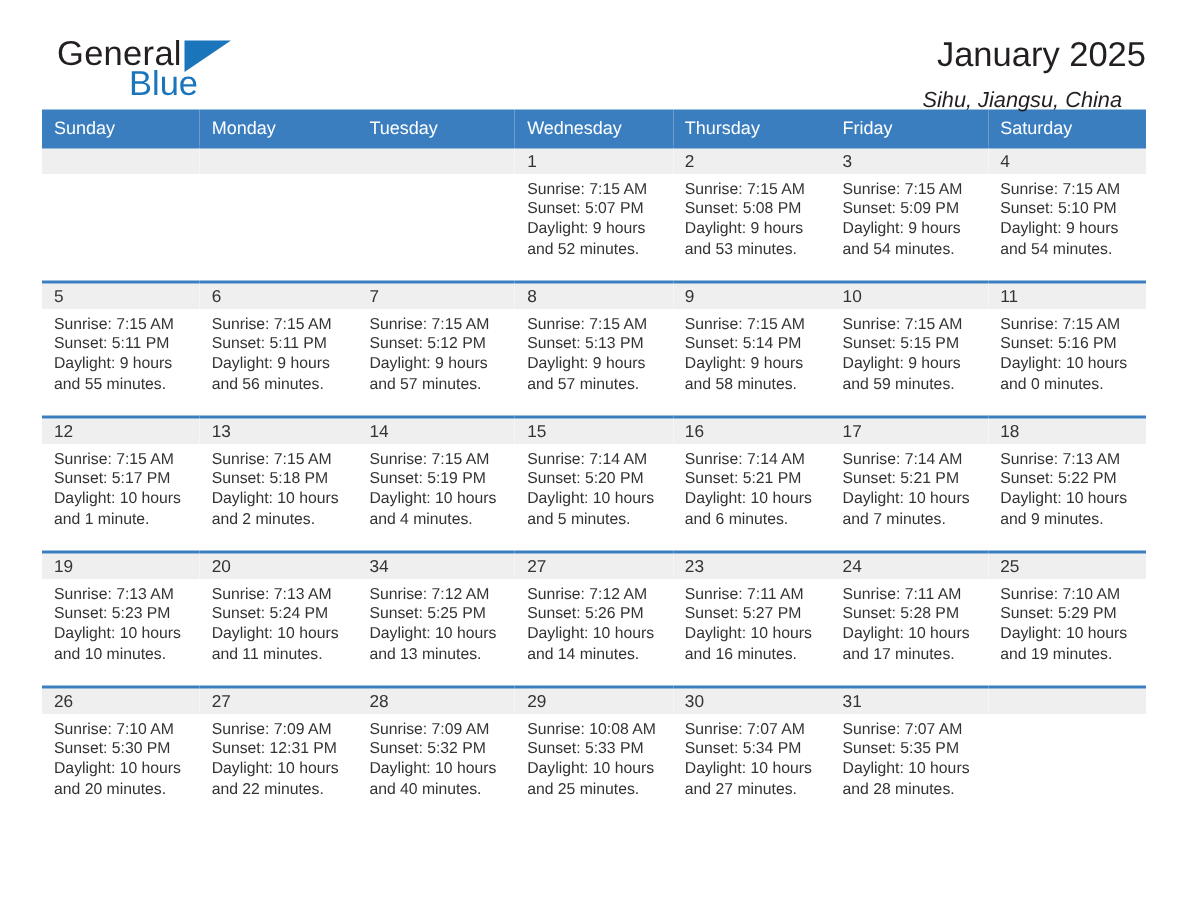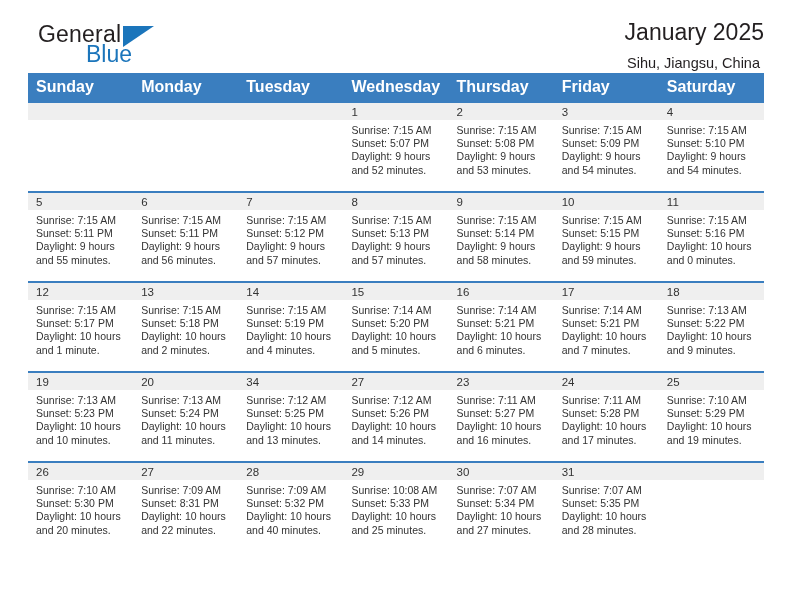--- a/index.html
+++ b/index.html
@@ -19,21 +19,21 @@
     width: 792px;
     height: 612px;
     box-sizing: border-box;
     padding: 0 28px;
   }
 
   
   .header {
     display: flex;
     justify-content: space-between;
-    align-items: flex-end;
+    align-items: center;
     height: 73px;
     padding-top: 22px;
     box-sizing: border-box;
   }
   .brand {
     position: relative;
     width: 140px;
     height: 52px;
   }
   .brand-general {
@@ -70,34 +70,35 @@
     font-size: 23px;
     color: #231f20;
     line-height: 32px;
     font-weight: normal;
     margin: 0;
   }
   .cal-subtitle {
     font-size: 14.5px;
     color: #231f20;
     line-height: 20px;
-    margin: 5px 4px 0 0;
+    margin: 5px 16px 0 0;
+    font-style: italic;
   }
 
   
   .calendar {
     width: 736px;
     border-collapse: collapse;
     table-layout: fixed;
   }
   .calendar th {
     background: #3a7ebf;
     color: #ffffff;
-    font-weight: bold;
-    font-size: 16px;
+    font-weight: normal;
+    font-size: 12px;
     text-align: left;
     padding: 5px 0 5px 8px;
     height: 21px;
     box-sizing: border-box;
   }
   .calendar td {
     vertical-align: top;
     padding: 0;
     border-top: 2px solid #3a7ebf;
     height: 90px;
@@ -382,21 +383,21 @@
             <div class="cell-body">
               <div>Sunrise: 7:10 AM</div>
               <div>Sunset: 5:30 PM</div>
               <div class="wrap">Daylight: 10 hours and 20 minutes.</div>
             </div>
           </td>
           <td class="day-cell">
             <div class="daynum-band">27</div>
             <div class="cell-body">
               <div>Sunrise: 7:09 AM</div>
-              <div>Sunset: 8:31 PM</div>
+              <div>Sunset: 12:31 PM</div>
               <div class="wrap">Daylight: 10 hours and 22 minutes.</div>
             </div>
           </td>
           <td class="day-cell">
             <div class="daynum-band">28</div>
             <div class="cell-body">
               <div>Sunrise: 7:09 AM</div>
               <div>Sunset: 5:32 PM</div>
               <div class="wrap">Daylight: 10 hours and 40 minutes.</div>
             </div>

